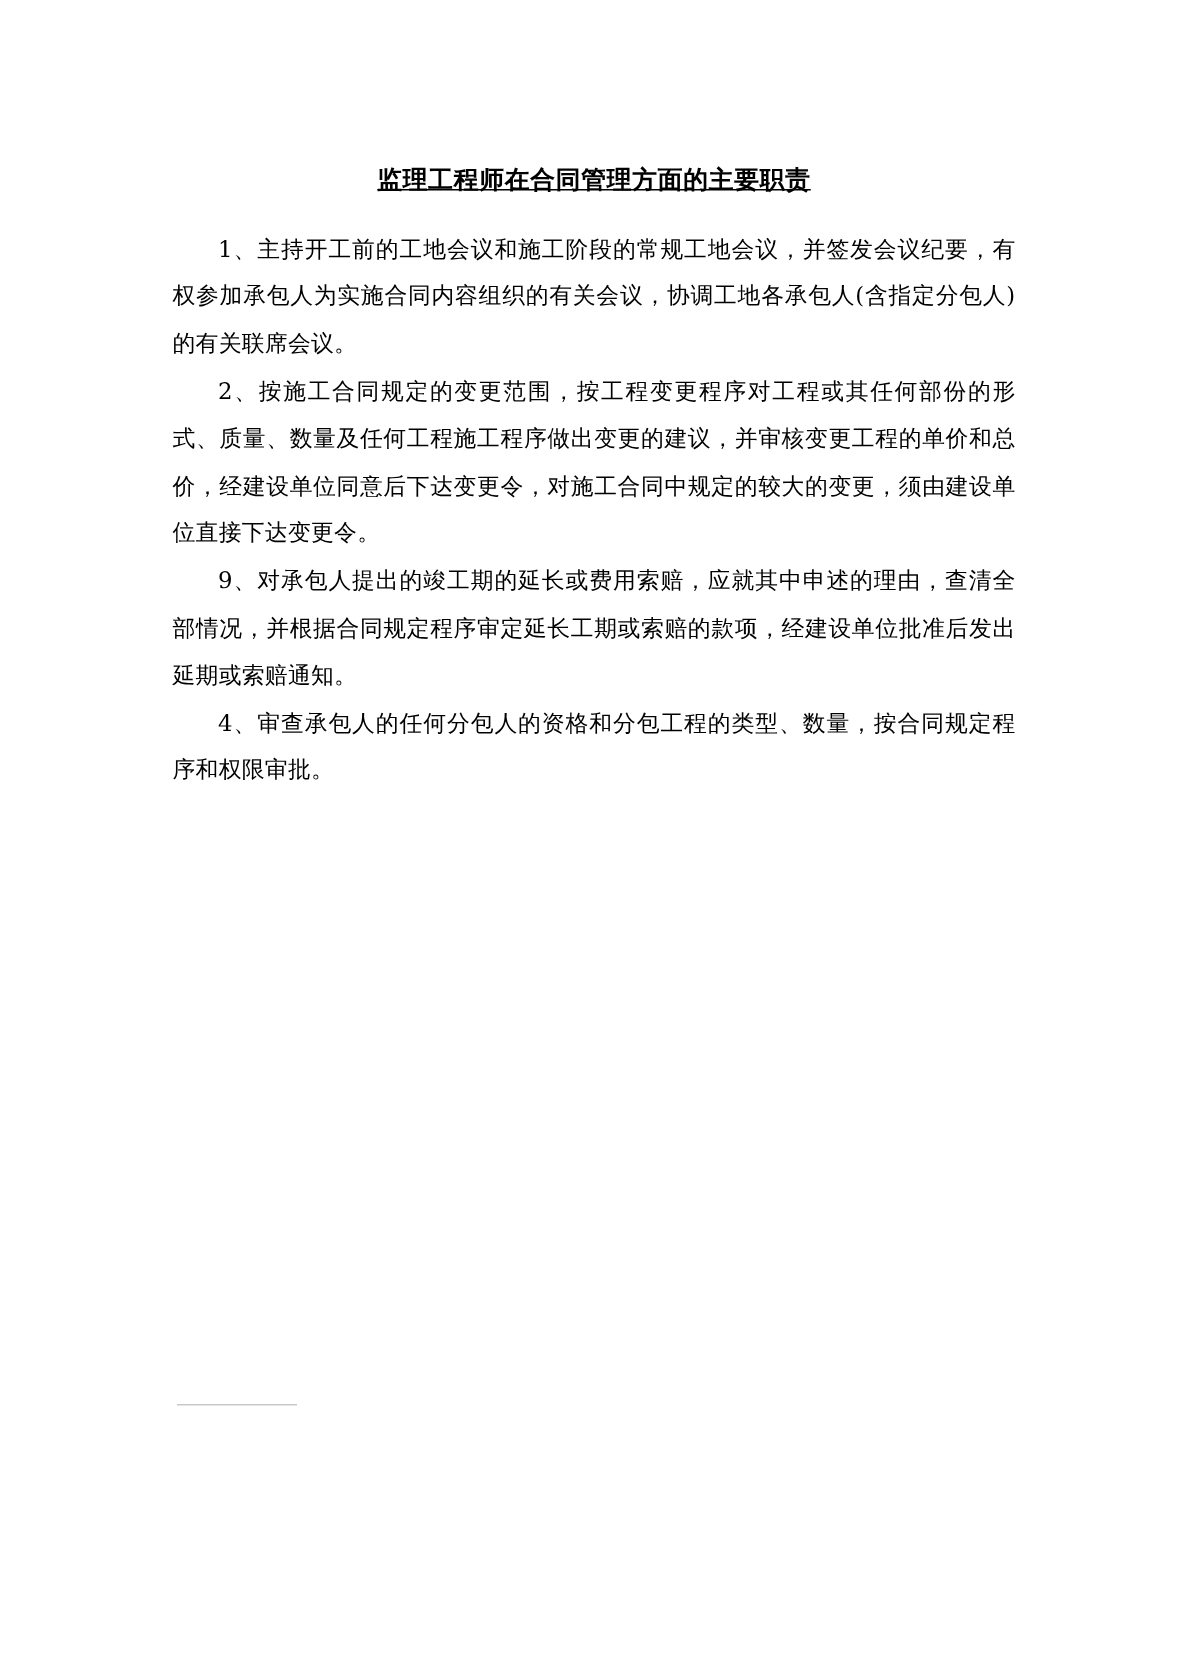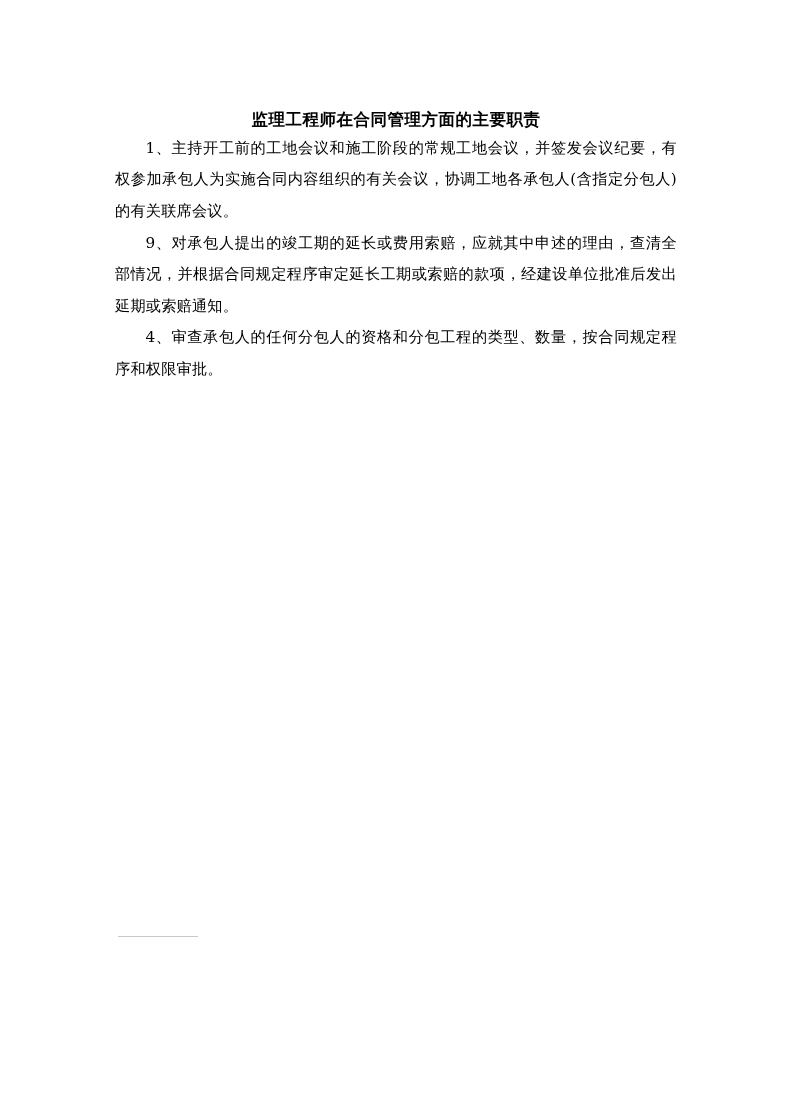--- a/index.html
+++ b/index.html
@@ -24,22 +24,24 @@
     box-sizing: border-box;
     padding: 96px 115px 80px 115px;
   }
   .doc-title {
     text-align: center;
     font-size: 16.5px;
     font-weight: bold;
     letter-spacing: 0.5px;
     margin: 12px 0 0 0;
     line-height: 1.5;
+    text-decoration: underline;
   }
   .body-block {
+    margin-top: 18px;
   }
   .para {
     font-size: 15.2px;
     line-height: 2.08;
     text-align: justify;
     text-justify: inter-ideograph;
     text-indent: 2em;
     margin: 0 0 0 0;
     letter-spacing: 0.2px;
   }
@@ -54,19 +56,20 @@
 </style>
 </head>
 <body>
 
 <div class="page">
 
   <h1 class="doc-title">监理工程师在合同管理方面的主要职责</h1>
 
   <div class="body-block">
     <p class="para">1、主持开工前的工地会议和施工阶段的常规工地会议，并签发会议纪要，有权参加承包人为实施合同内容组织的有关会议，协调工地各承包人(含指定分包人)的有关联席会议。</p>
+    <p class="para">2、按施工合同规定的变更范围，按工程变更程序对工程或其任何部份的形式、质量、数量及任何工程施工程序做出变更的建议，并审核变更工程的单价和总价，经建设单位同意后下达变更令，对施工合同中规定的较大的变更，须由建设单位直接下达变更令。</p>
     <p class="para">9、对承包人提出的竣工期的延长或费用索赔，应就其中申述的理由，查清全部情况，并根据合同规定程序审定延长工期或索赔的款项，经建设单位批准后发出延期或索赔通知。</p>
     <p class="para">4、审查承包人的任何分包人的资格和分包工程的类型、数量，按合同规定程序和权限审批。</p>
   </div>
 
   <div class="footer-rule"></div>
 
 </div>
 
 </body></html>

